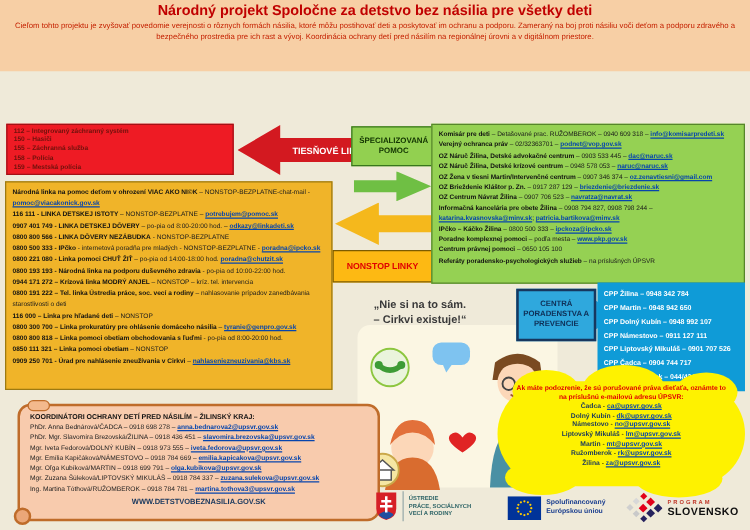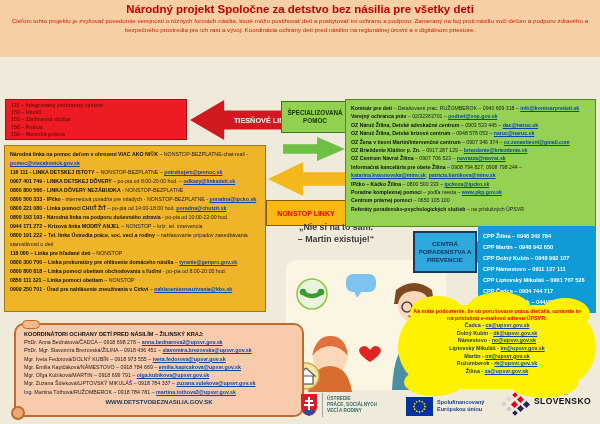--- a/index.html
+++ b/index.html
@@ -44,21 +44,21 @@
     display:flex; align-items:center; justify-content:center; text-align:center;
     font-size:6.3px; font-weight:bold; color:#113300; line-height:1.2; }
   .green-arrow { left:283px; top:137px; width:62px; height:24px; background:#6fbf44;
     clip-path:polygon(0 30%, 55% 30%, 55% 0, 100% 50%, 55% 100%, 55% 70%, 0 70%); }
   .yellow-arrow { left:268px; top:162px; width:78px; height:34px; background:#f5b81c;
     clip-path:polygon(100% 30%, 45% 30%, 45% 0, 0 50%, 45% 100%, 45% 70%, 100% 70%); }
   .nonstop-label { left:266px; top:200px; width:80px; height:26px; background:#fdb913; border:1.5px solid #7c5c00;
     display:flex; align-items:center; justify-content:center;
     font-size:7px; font-weight:bold; color:#e00000; }
 
-  .quote { left:266px; top:222px; width:140px; text-align:center;
+  .quote { left:266px; top:238px; width:140px; text-align:center;
     font-size:8.8px; font-weight:bold; color:#3a3a3a; line-height:1.35; }
 
   
   .gbox { left:345px; top:99px; width:251px; height:128px; background:#95d153; border:1px solid #56862b; padding:4px 5px; }
   .gbox .line { font-size:5.2px; line-height:8.4px; color:#1a1a1a; }
 
   
   .centers-label { left:413px; top:231px; width:64px; height:42px; background:#2fa8dd; border:2px solid #17375e;
     display:flex; align-items:center; justify-content:center; text-align:center;
     font-size:6.2px; font-weight:bold; color:#0f3057; line-height:1.25; z-index:3; }
@@ -82,21 +82,21 @@
   .scroll-title { font-size:5.6px; font-weight:bold; color:#111; margin-bottom:1px; }
   .scroll .line { font-size:5.3px; line-height:8.3px; color:#222; }
   .scroll-site { margin-top:3px; text-align:center; font-size:6px; font-weight:bold; color:#17375e; }
 
   
   .logo-upsvr { left:300px; top:389px; width:104px; height:32px; display:flex; align-items:center; gap:4px; }
   .logo-upsvr .divider { width:1px; height:24px; background:#9aa; }
   .logo-upsvr .txt { font-size:4.7px; font-weight:bold; color:#33686a; line-height:1.3; }
   .logo-eu { left:406px; top:393px; width:92px; height:26px; display:flex; align-items:center; gap:4px; }
   .logo-eu .txt { font-size:5.5px; font-weight:bold; color:#1a3e8f; line-height:1.3; }
-  .logo-program { left:500px; top:391px; width:98px; height:30px; display:flex; gap:4px; }
+  .logo-program { left:500px; top:391px; width:98px; height:30px; display:flex; align-items:center; gap:4px; }
   .logo-program .p-top { font-size:4.6px; letter-spacing:1.6px; color:#c0392b; font-weight:bold; }
   .logo-program .p-bottom { font-size:8.5px; font-weight:bold; color:#111; letter-spacing:0.4px; }
 </style>
 </head>
 <body>
 
 <div class="page">
 
   <div class="abs header">
     <div class="hdr-title">Národný projekt Spoločne za detstvo bez násilia pre všetky deti</div>
@@ -132,21 +132,21 @@
       <div class="line"><span class="seg-b">0909 250 701 - Úrad pre nahlásenie zneužívania v Cirkvi</span><span class="seg-n"> – </span><span class="seg-l">nahlaseniezneuzivania@kbs.sk</span></div>
     </div>
 
   <div class="abs green-label">ŠPECIALIZOVANÁ POMOC</div>
   <div class="abs green-arrow"></div>
   <div class="abs yellow-arrow"></div>
   <div class="abs nonstop-label">NONSTOP LINKY</div>
 
   <div class="abs quote">
     <div>„Nie si na to sám.</div>
-    <div>– Martin existuje!“</div>
+    <div>– Cirkvi existuje!“</div>
   </div>
 
   <svg class="abs" style="left:284px; top:258px;" width="164" height="134" viewBox="0 0 164 134">
     <rect x="2" y="2" width="160" height="130" rx="10" fill="#fbf6e3"></rect>
 
     <g>
       <circle cx="28" cy="36" r="15" fill="#eaf4dc" stroke="#8cc63f" stroke-width="1.5"></circle>
       <path d="M19 40 A 12 12 0 0 1 37 40" fill="none" stroke="#3d9b35" stroke-width="4.5" stroke-linecap="round" transform="rotate(180 28 37)"></path>
       <circle cx="19" cy="34" r="3.2" fill="#3d9b35"></circle>
       <circle cx="37" cy="34" r="3.2" fill="#3d9b35"></circle>

